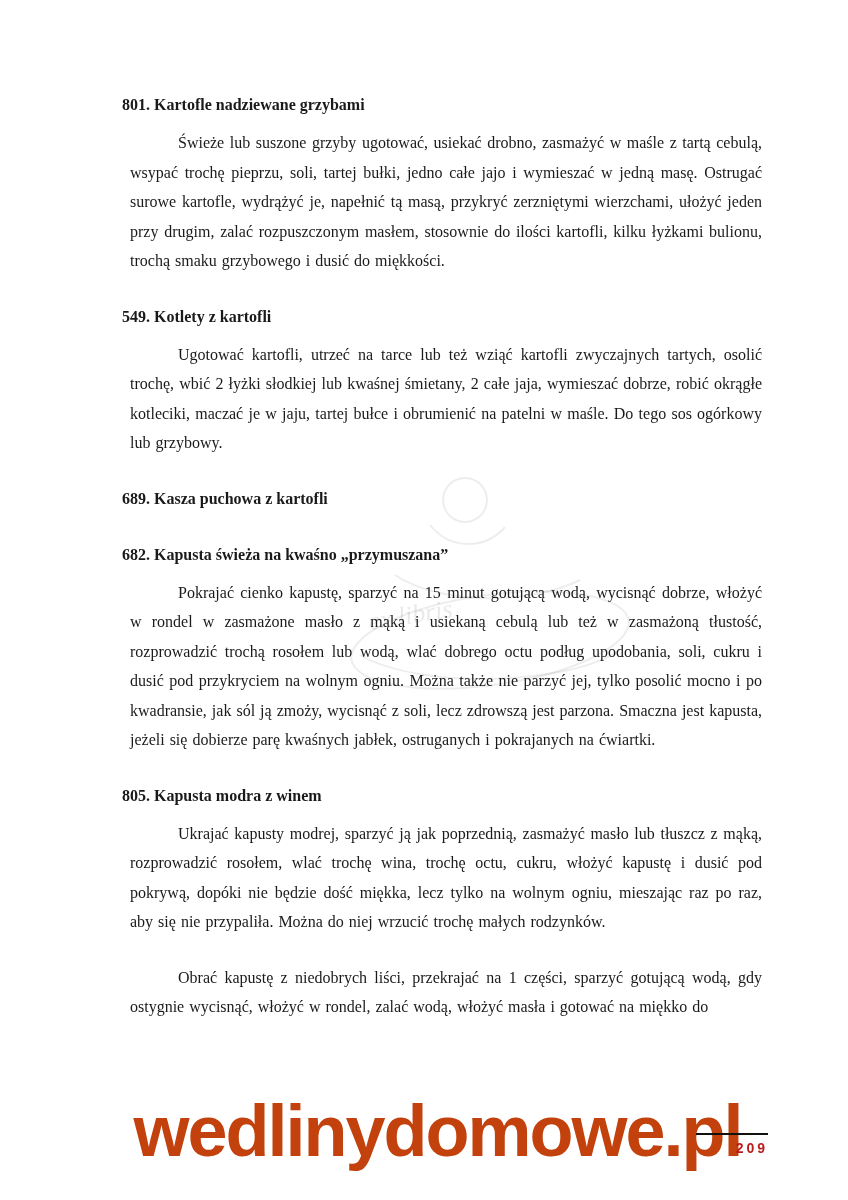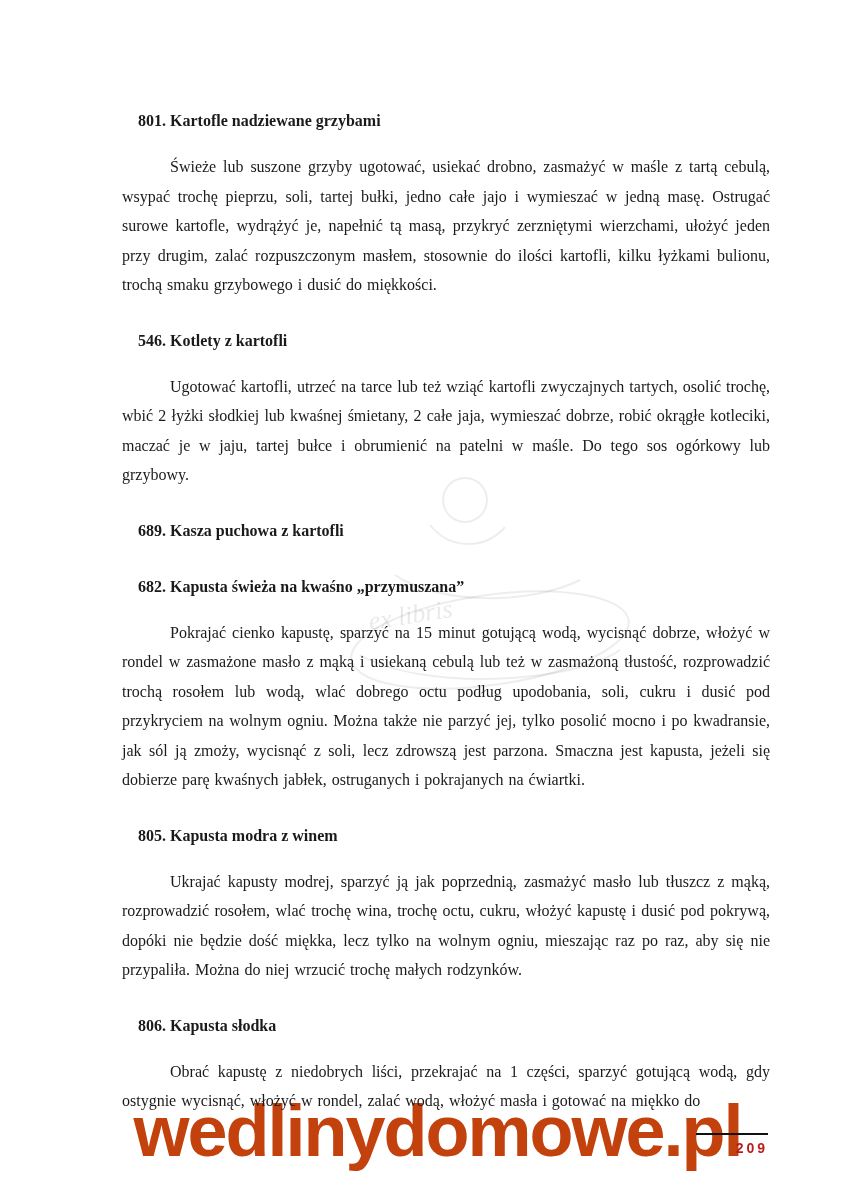--- a/index.html
+++ b/index.html
@@ -21,28 +21,28 @@
     left: 122px;
     top: 90px;
     width: 648px;
     z-index: 2;
   }
   .recipe { margin-bottom: 26px; }
   .recipe-title {
     font-size: 16px;
     font-weight: bold;
     line-height: 30px;
-    margin: 16px;
+    margin: 0;
   }
   .recipe-body {
     font-size: 16px;
     line-height: 29.5px;
     text-align: justify;
     text-indent: 48px;
-    margin: 0;
+    margin: 8px;
     word-spacing: 1px;
   }
   
   .emblem {
     position: absolute;
     left: 300px;
     top: 455px;
     width: 360px;
     height: 280px;
     z-index: 1;
@@ -107,40 +107,39 @@
   </div>
 
   <div class="content">
 
     <section class="recipe">
       <h3 class="recipe-title">801. Kartofle nadziewane grzybami</h3>
       <p class="recipe-body">Świeże lub suszone grzyby ugotować, usiekać drobno, zasmażyć w maśle z tartą cebulą, wsypać trochę pieprzu, soli, tartej bułki, jedno całe jajo i wymieszać w jedną masę. Ostrugać surowe kartofle, wydrążyć je, napełnić tą masą, przykryć zerzniętymi wierzchami, ułożyć jeden przy drugim, zalać rozpuszczonym masłem, stosownie do ilości kartofli, kilku łyżkami bulionu, trochą smaku grzybowego i dusić do miękkości.</p>
     </section>
 
     <section class="recipe">
-      <h3 class="recipe-title">546. Kotlety z kartofli</h3>
+      <h3 class="recipe-title">549. Kotlety z kartofli</h3>
       <p class="recipe-body">Ugotować kartofli, utrzeć na tarce lub też wziąć kartofli zwyczajnych tartych, osolić trochę, wbić 2 łyżki słodkiej lub kwaśnej śmietany, 2 całe jaja, wymieszać dobrze, robić okrągłe kotleciki, maczać je w jaju, tartej bułce i obrumienić na patelni w maśle. Do tego sos ogórkowy lub grzybowy.</p>
     </section>
 
     <section class="recipe">
       <h3 class="recipe-title">689. Kasza puchowa z kartofli</h3>
     </section>
 
     <section class="recipe">
       <h3 class="recipe-title">682. Kapusta świeża na kwaśno „przymuszana”</h3>
       <p class="recipe-body">Pokrajać cienko kapustę, sparzyć na 15 minut gotującą wodą, wycisnąć dobrze, włożyć w rondel w zasmażone masło z mąką i usiekaną cebulą lub też w zasmażoną tłustość, rozprowadzić trochą rosołem lub wodą, wlać dobrego octu podług upodobania, soli, cukru i dusić pod przykryciem na wolnym ogniu. Można także nie parzyć jej, tylko posolić mocno i po kwadransie, jak sól ją zmoży, wycisnąć z soli, lecz zdrowszą jest parzona. Smaczna jest kapusta, jeżeli się dobierze parę kwaśnych jabłek, ostruganych i pokrajanych na ćwiartki.</p>
     </section>
 
     <section class="recipe">
       <h3 class="recipe-title">805. Kapusta modra z winem</h3>
       <p class="recipe-body">Ukrajać kapusty modrej, sparzyć ją jak poprzednią, zasmażyć masło lub tłuszcz z mąką, rozprowadzić rosołem, wlać trochę wina, trochę octu, cukru, włożyć kapustę i dusić pod pokrywą, dopóki nie będzie dość miękka, lecz tylko na wolnym ogniu, mieszając raz po raz, aby się nie przypaliła. Można do niej wrzucić trochę małych rodzynków.</p>
     </section>
 
     <section class="recipe">
-      <h3 class="recipe-title">806. Kapusta słodka</h3>
       <p class="recipe-body">Obrać kapustę z niedobrych liści, przekrajać na 1 części, sparzyć gotującą wodą, gdy ostygnie wycisnąć, włożyć w rondel, zalać wodą, włożyć masła i gotować na miękko do</p>
     </section>
 
   </div>
 
   <div class="site-watermark">wedlinydomowe.pl</div>
 
   <div class="page-number-block">
     <div class="page-number-rule"></div>
     <div class="page-number">209</div>

